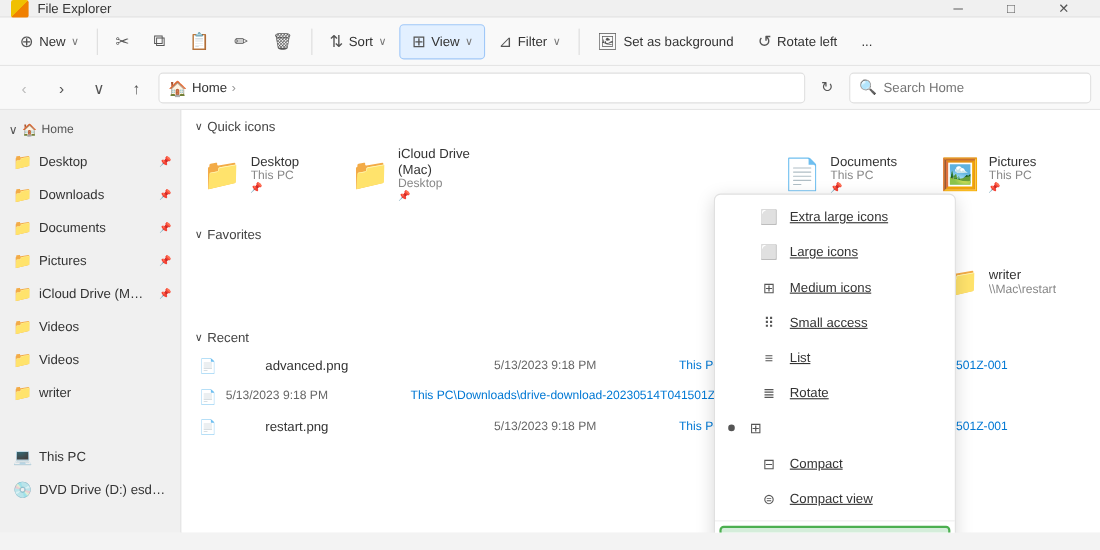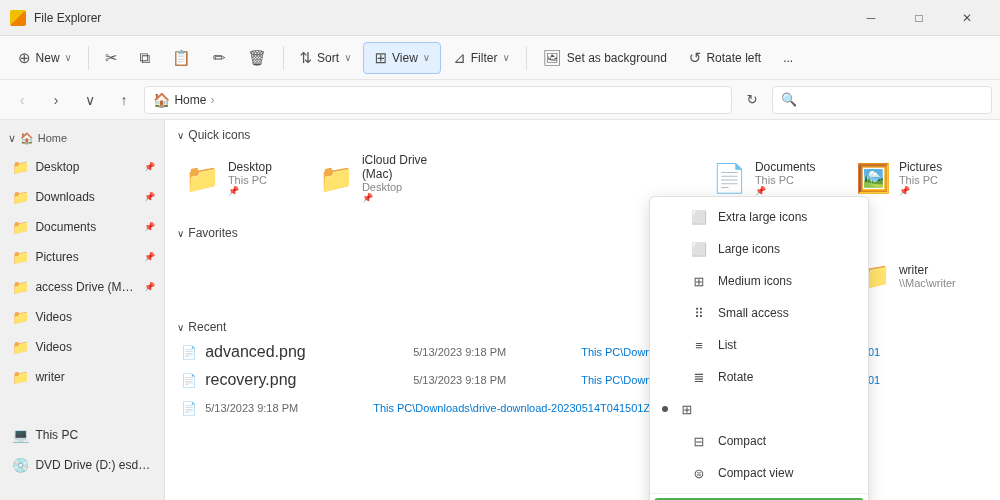--- a/index.html
+++ b/index.html
@@ -9,21 +9,21 @@
       background: #f3f3f3;
       width: 1000px;
       height: 500px;
       overflow: hidden;
       position: relative;
     }
 
     
     .title-bar {
       background: #f0f0f0;
-      height: 36px;
+      height: 16px;
       display: flex;
       align-items: center;
       padding: 0 10px;
       border-bottom: 1px solid #ddd;
     }
     .title-bar-icon {
       width: 16px;
       height: 16px;
       background: linear-gradient(135deg, #f0c000 50%, #f08000 50%);
       border-radius: 2px;
@@ -262,21 +262,21 @@
     .recent-row {
       display: flex;
       align-items: center;
       height: 28px;
       gap: 8px;
       padding: 0 4px;
       border-radius: 4px;
       cursor: pointer;
     }
     .recent-file-icon { font-size: 13px; flex-shrink: 0; color: #888; }
-    .recent-name { width: 200px; font-size: 16px; color: #333; overflow: hidden; text-overflow: ellipsis; white-space: nowrap; }
+    .recent-name { width: 200px; font-size: 12px; color: #333; overflow: hidden; text-overflow: ellipsis; white-space: nowrap; margin-left: 36px; }
     .recent-date { width: 160px; font-size: 11px; color: #666; }
     .recent-path { font-size: 11px; color: #0078d4; overflow: hidden; text-overflow: ellipsis; white-space: nowrap; }
 
     
     .dropdown-overlay {
       position: absolute;
       top: 0;
       left: 0;
       width: 100%;
       height: 100%;
@@ -309,21 +309,21 @@
     .menu-item.has-submenu {
       background: #d4edda;
       border: 2px solid #4caf50;
       border-radius: 4px;
       margin: 2px 4px;
       padding: 0 8px;
     }
     .menu-item-icon { font-size: 13px; color: #555; width: 18px; text-align: center; flex-shrink: 0; }
     .menu-item-dot { width: 6px; height: 6px; background: #555; border-radius: 50%; flex-shrink: 0; }
     .menu-item-spacer { width: 18px; flex-shrink: 0; }
-    .menu-item-label { flex: 1; }
+    .menu-item-label { flex: 1; text-decoration: underline; }
     .menu-separator { height: 1px; background: #eee; margin: 4px 0; }
 
     .folder-icon-blue { color: #5b9bd5; }
     .folder-icon-yellow { color: #f0c040; }
     .folder-icon-cloud { color: #7ab8f5; }
   </style>
 </head>
 <body>
 
 <div class="title-bar">
@@ -396,20 +396,21 @@
   <div class="address-path">
     <span class="address-path-icon">🏠</span>
     <span>Home</span>
     <span class="address-separator">›</span>
   </div>
   <button class="refresh-btn">
     <span>↻</span>
   </button>
   <div class="search-box">
     <span>🔍</span>
+    <input type="text" placeholder="Search Home" style="">
   </div>
 </div>
 
 <div class="main-layout">
 
   <div class="sidebar">
     <div class="sidebar-section-header">
       <span>∨</span>
       <span>🏠</span>
       <span>Home</span>
@@ -429,21 +430,21 @@
       <span class="sidebar-item-label">Documents</span>
       <span class="sidebar-item-pin">📌</span>
     </div>
     <div class="sidebar-item">
       <span class="sidebar-item-icon folder-icon-blue">📁</span>
       <span class="sidebar-item-label">Pictures</span>
       <span class="sidebar-item-pin">📌</span>
     </div>
     <div class="sidebar-item">
       <span class="sidebar-item-icon folder-icon-cloud">📁</span>
-      <span class="sidebar-item-label">access Drive (M…</span>
+      <span class="sidebar-item-label">iCloud Drive (M…</span>
       <span class="sidebar-item-pin">📌</span>
     </div>
     <div class="sidebar-item">
       <span class="sidebar-item-icon folder-icon-blue">📁</span>
       <span class="sidebar-item-label">Videos</span>
     </div>
     <div class="sidebar-item">
       <span class="sidebar-item-icon folder-icon-blue">📁</span>
       <span class="sidebar-item-label">Videos</span>
     </div>
@@ -522,44 +523,44 @@
         <div class="file-tile-info">
           <div class="file-tile-name">Videos</div>
           <div class="file-tile-sub">This PC</div>
           <div class="file-tile-pin">📌</div>
         </div>
       </div>
       <div class="file-tile" style="width:140px;">
         <span class="file-tile-icon folder-icon-yellow">📁</span>
         <div class="file-tile-info">
           <div class="file-tile-name">writer</div>
-          <div class="file-tile-sub">\\Mac\writer</div>
+          <div class="file-tile-sub">\\Mac\restart</div>
         </div>
       </div>
     </div>
 
     <div class="recent-header">
       <span class="section-arrow">∨</span>
       <span>Recent</span>
     </div>
     <div class="recent-table">
       <div class="recent-row">
         <span class="recent-file-icon">📄</span>
         <span class="recent-name">advanced.png</span>
         <span class="recent-date">5/13/2023 9:18 PM</span>
         <span class="recent-path">This PC\Downloads\drive-download-20230514T041501Z-001</span>
       </div>
       <div class="recent-row">
         <span class="recent-file-icon">📄</span>
-        <span class="recent-name">recovery.png</span>
         <span class="recent-date">5/13/2023 9:18 PM</span>
         <span class="recent-path">This PC\Downloads\drive-download-20230514T041501Z-001</span>
       </div>
       <div class="recent-row">
         <span class="recent-file-icon">📄</span>
+        <span class="recent-name">restart.png</span>
         <span class="recent-date">5/13/2023 9:18 PM</span>
         <span class="recent-path">This PC\Downloads\drive-download-20230514T041501Z-001</span>
       </div>
     </div>
 
     <div class="dropdown-overlay">
       <div class="view-menu">
         <div class="menu-item">
           <span class="menu-item-spacer"></span>
           <span class="menu-item-icon">⬜</span>

